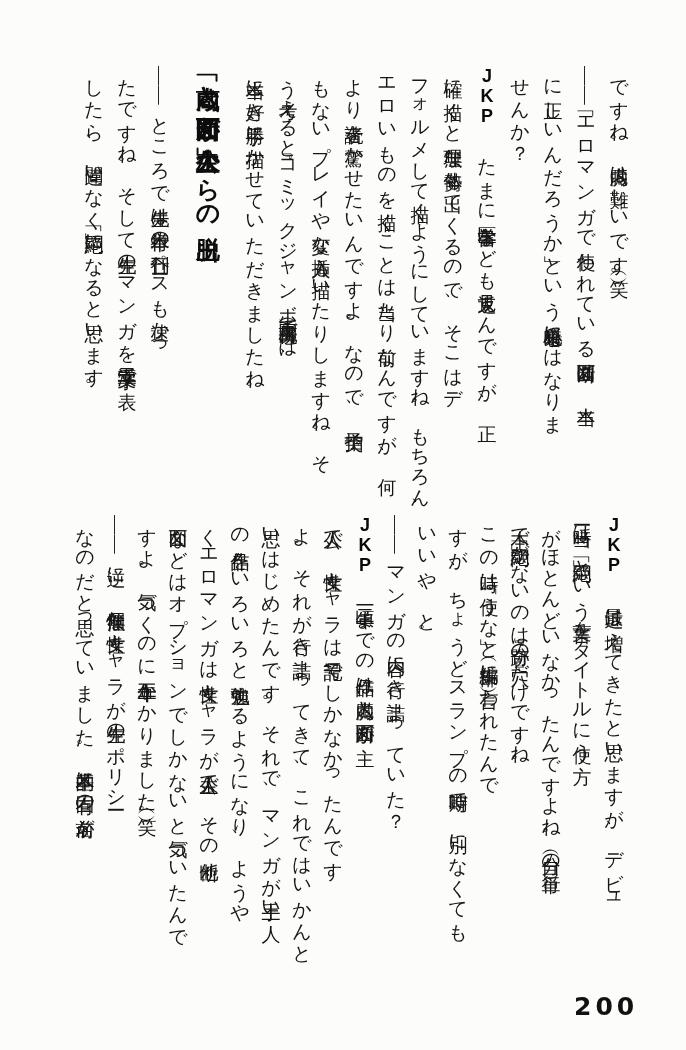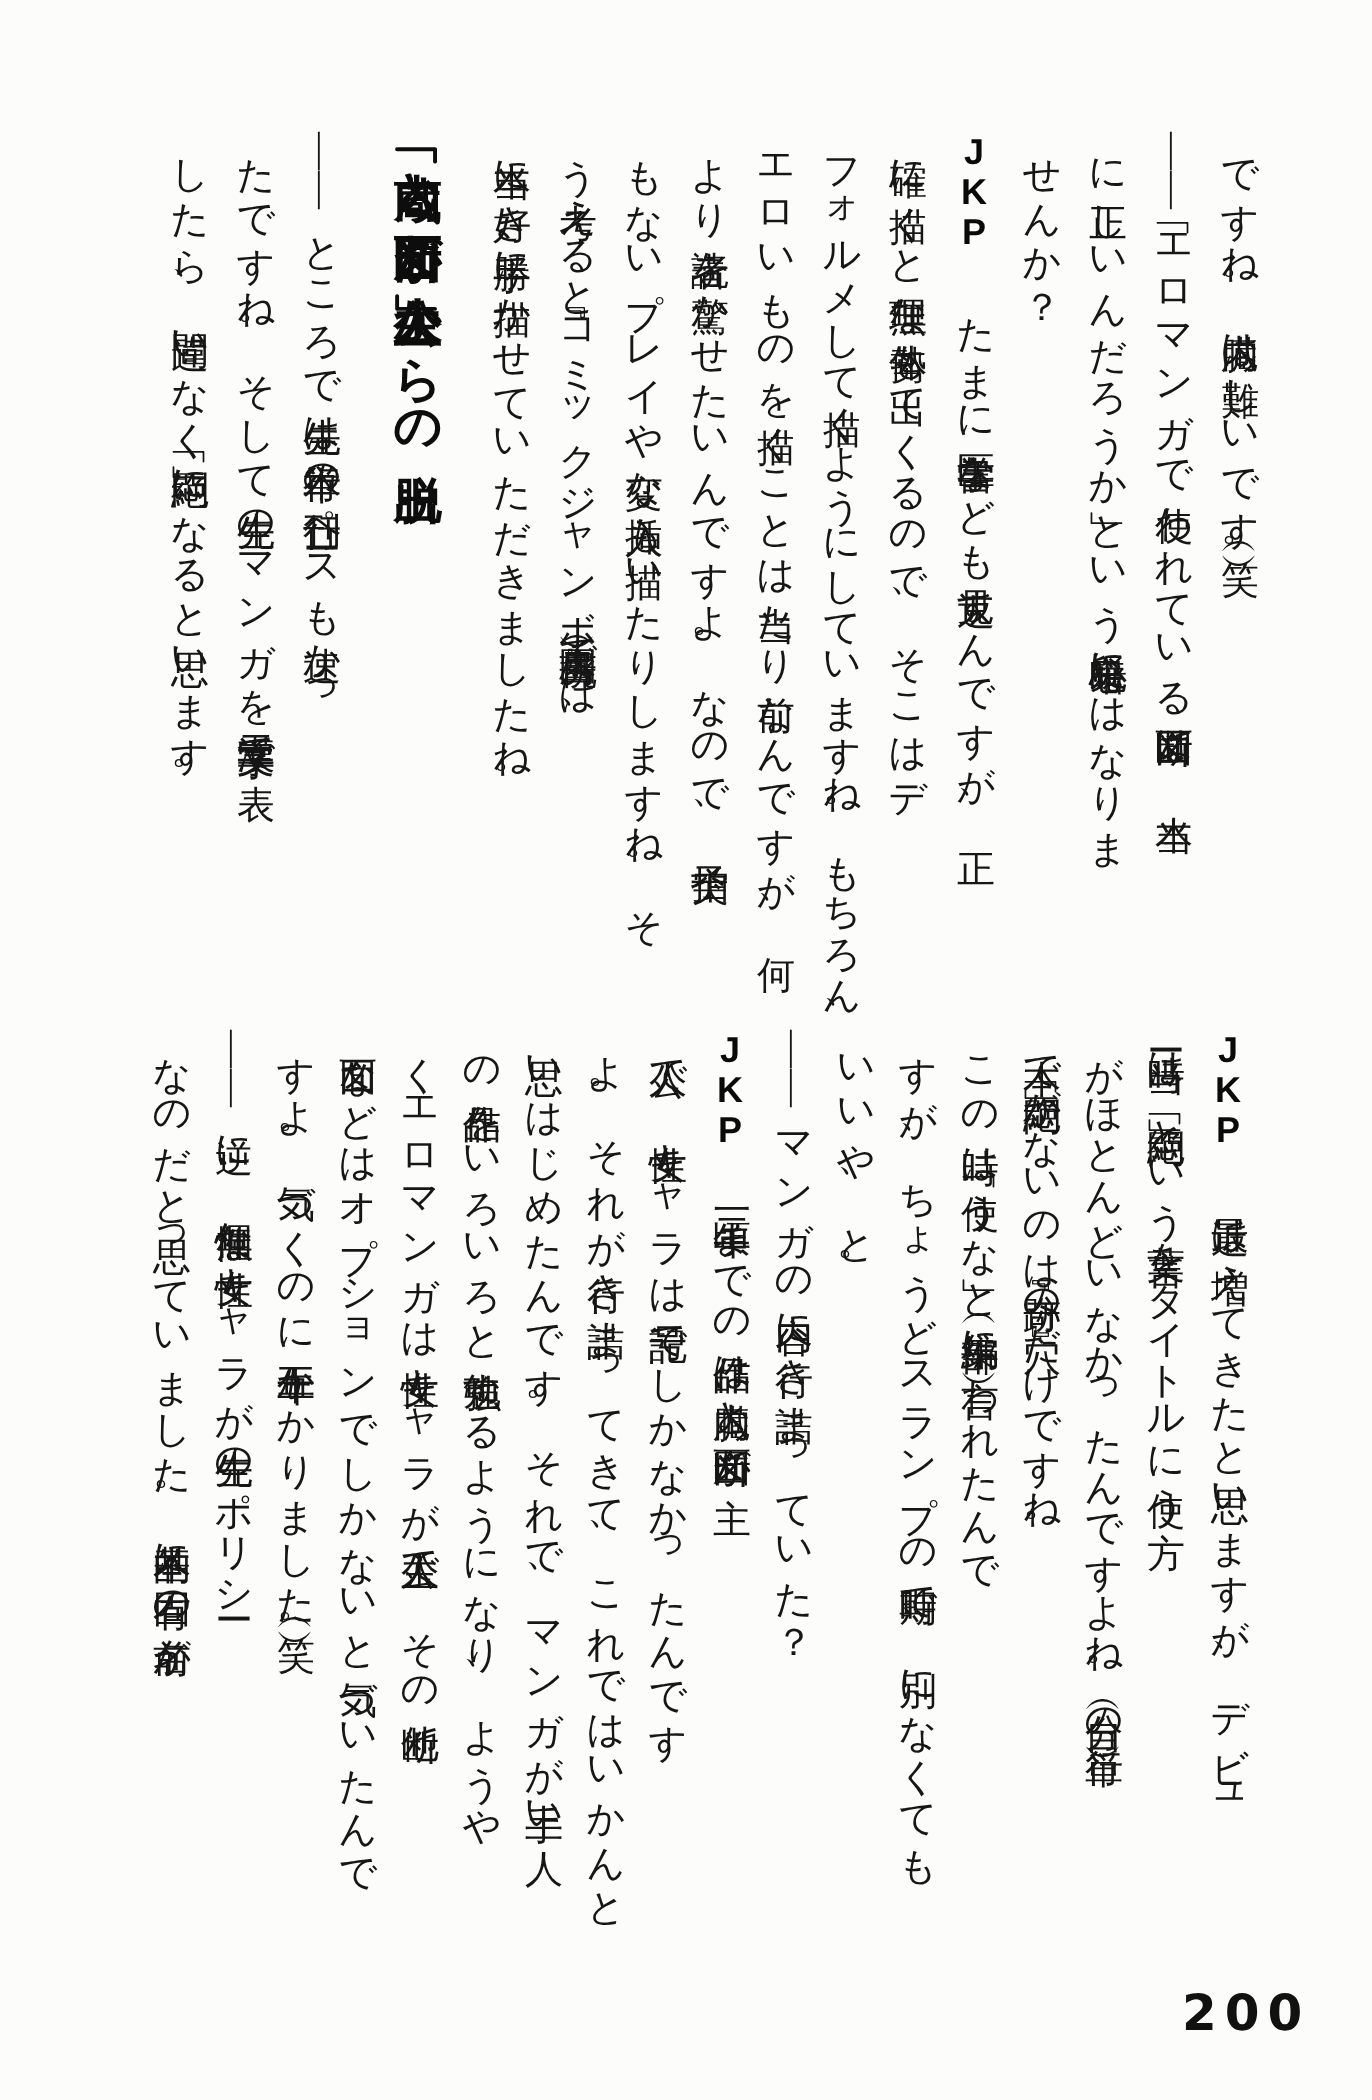--- a/index.html
+++ b/index.html
@@ -53,21 +53,20 @@
   }
 
   .page-number {
     position: absolute;
     left: 574px; top: 992px;
     font-family: "DejaVu Sans", "Liberation Sans", sans-serif;
     font-weight: 700;
     font-size: 25px;
     letter-spacing: 4px;
     color: #111;
-    margin-left: 17px;
   }
 </style>
 </head>
 <body>
 
 <div class="page">
   <div class="vblock" id="top-block">
       <div class="line body">ですね。内臓は難しいです（笑）。</div>
       <div class="line body">――「エロマンガで使われている断面図は、本当</div>
       <div class="line body">に正しいんだろうか」という疑心暗鬼にはなりま</div>

